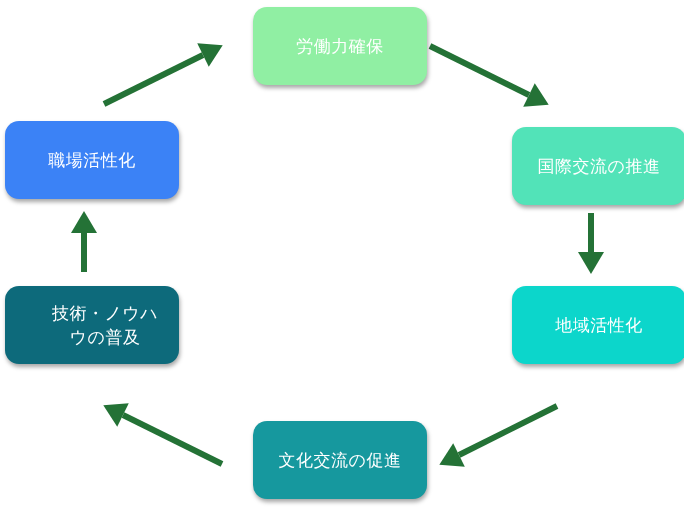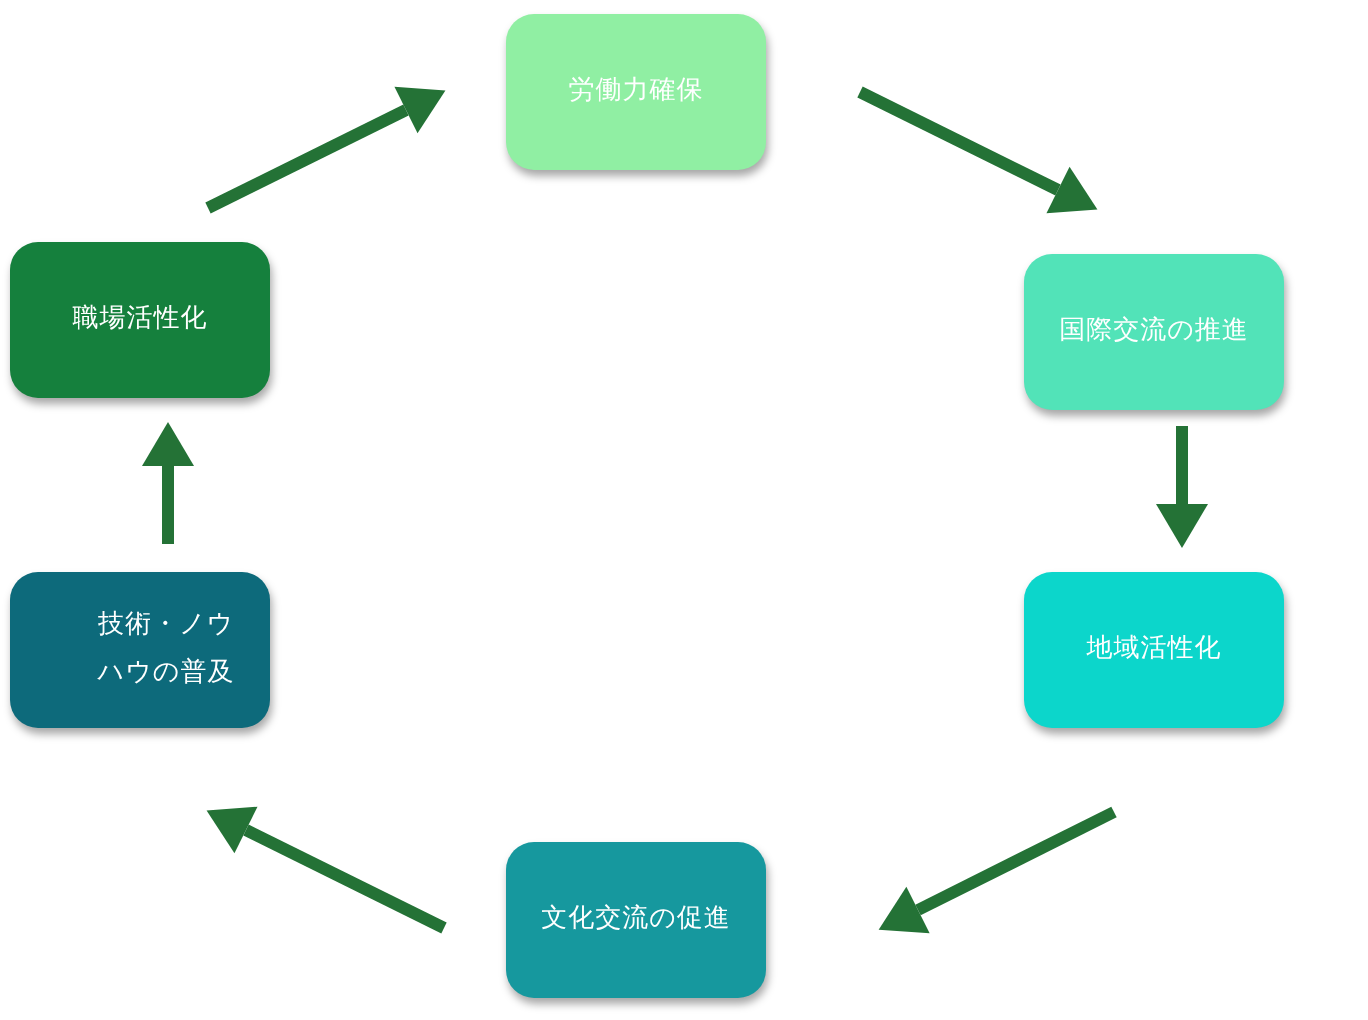--- a/index.html
+++ b/index.html
@@ -9,30 +9,30 @@
     }
     body {
       width: 684px;
       height: 510px;
       position: relative;
       overflow: hidden;
       font-family: "DejaVu Sans", "Liberation Sans", sans-serif;
     }
     .node {
       position: absolute;
-      width: 130px;
+      width: 174px;
       height: 78px;
       border-radius: 14px;
       box-shadow: 1px 3px 4px rgba(0,0,0,0.35);
       display: flex;
       align-items: center;
       justify-content: center;
       text-align: center;
       color: #ffffff;
-      font-size: 13px;
+      font-size: 17px;
       line-height: 24px;
       box-sizing: border-box;
       padding: 0 14px;
       letter-spacing: 0.5px;
     }
     .node span { display: block; }
     #n0 { left: 253px; top: 7px; }
     #n1 { left: 512px; top: 127px; }
     #n2 { left: 512px; top: 286px; }
     #n3 { left: 253px; top: 421px; }
@@ -83,15 +83,15 @@
 </div>
 <div id="n2" class="node" style="background: rgb(12, 214, 203);">
   <span>地域活性化</span>
 </div>
 <div id="n3" class="node" style="background: rgb(22, 152, 158);">
   <span>文化交流の促進</span>
 </div>
 <div id="n4" class="node" style="background: rgb(13, 106, 123); padding-left: 40px;">
   <span>技術・ノウハウの普及</span>
 </div>
-<div id="n5" class="node" style="background: #15803d;">
+<div id="n5" class="node" style="background: #3b82f6;">
   <span>職場活性化</span>
 </div>
 
 </body></html>

